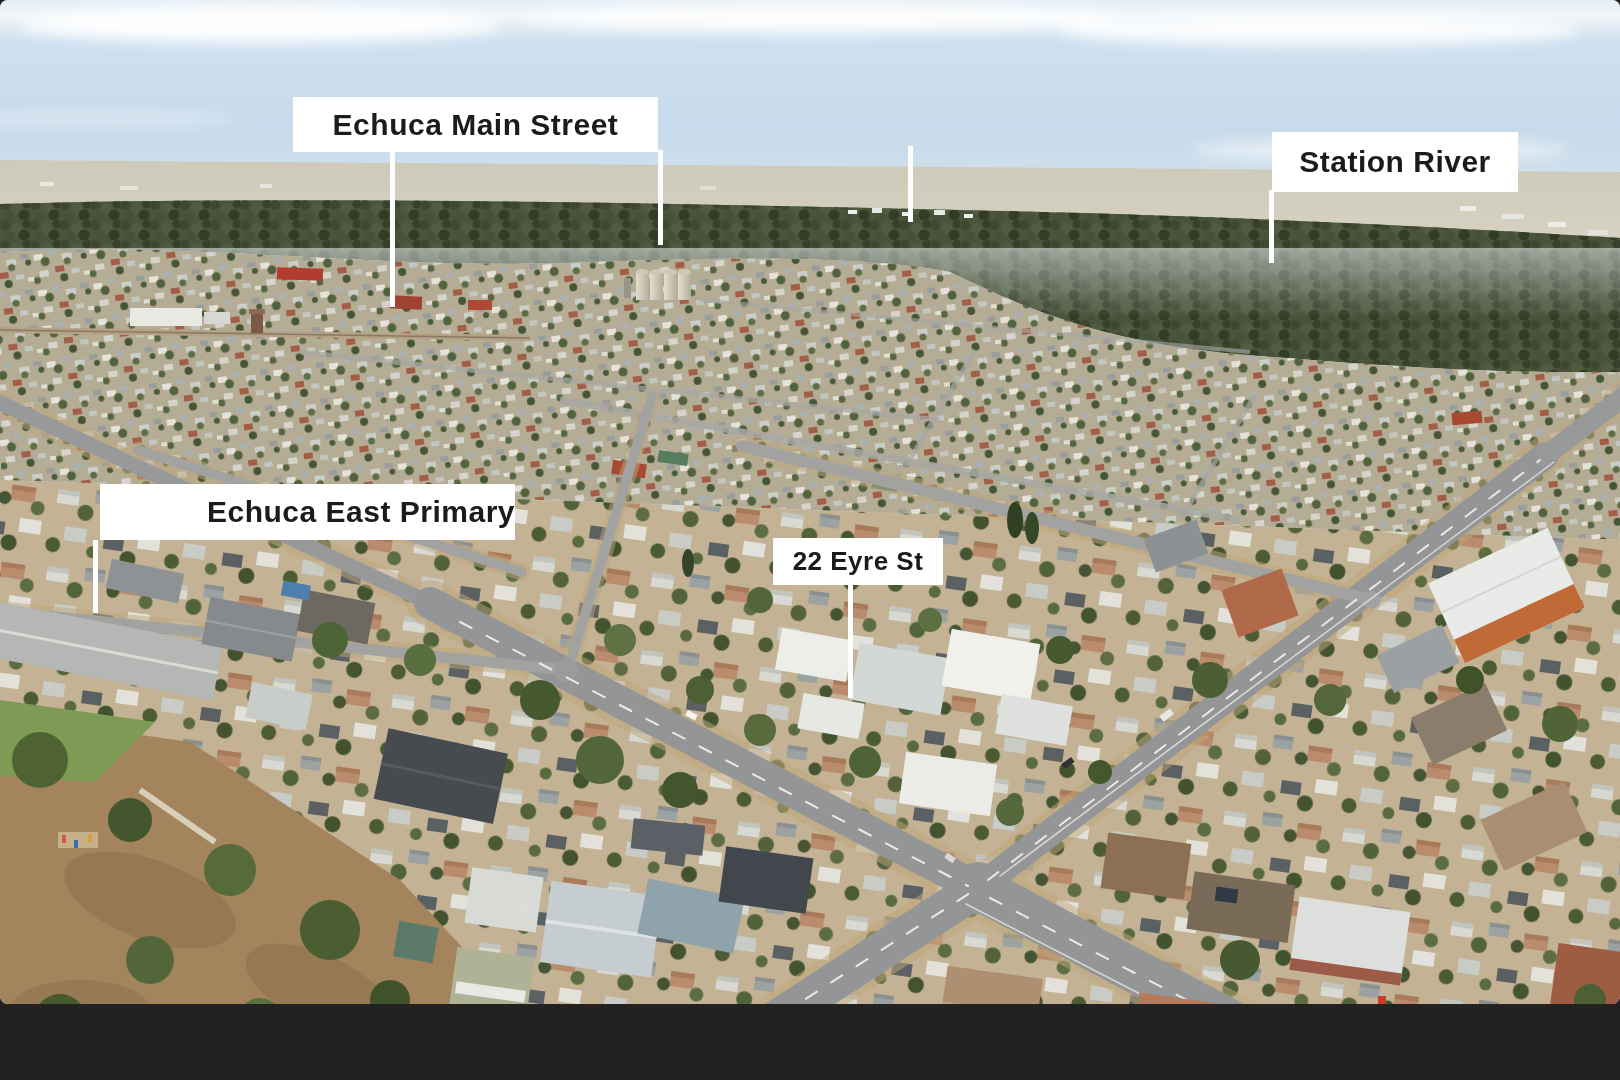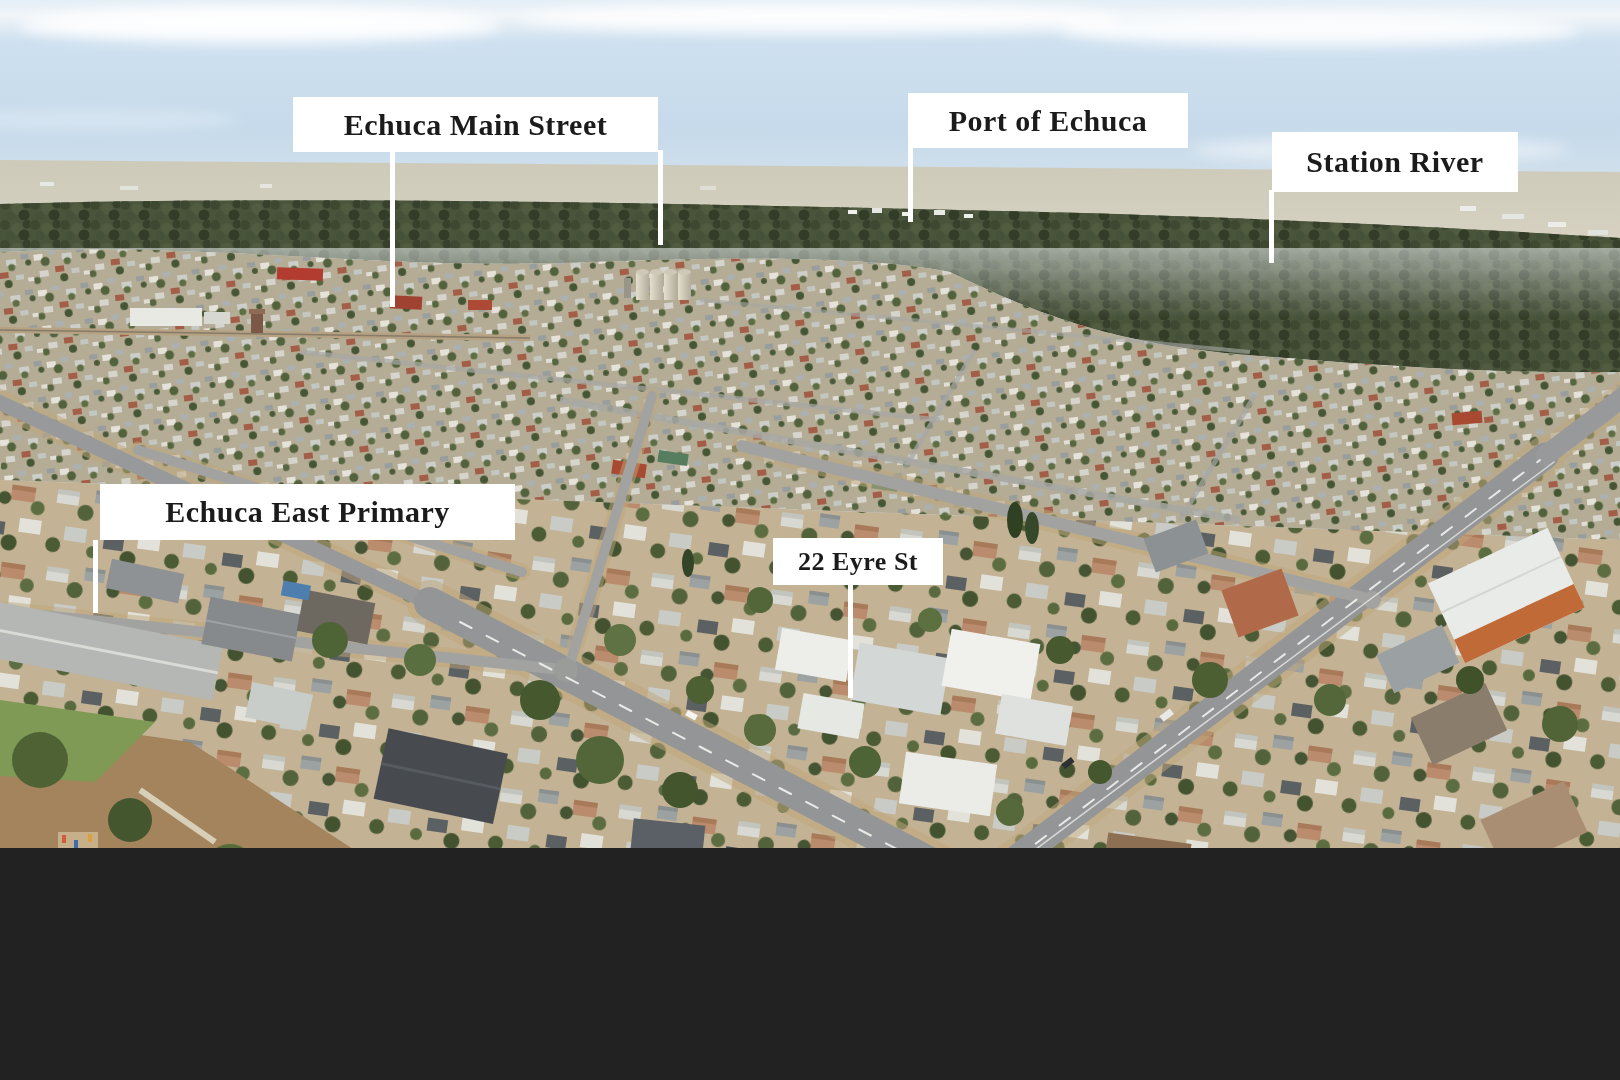--- a/index.html
+++ b/index.html
@@ -1,21 +1,22 @@
 <!DOCTYPE html>
 <html><head>
 <meta charset="utf-8">
 <style>
   html,body{margin:0;padding:0;background:#222;}
   .canvas{
     position:relative;
-    width:1620px;height:848px;
+    width:1620px;height:1004px;
     overflow:hidden;
-    font-family:Liberation Serif, serif;
+    font-family:Liberation Sans, sans-serif;
     background:#cfe0ee;
+    border-radius:8px;
   }
   .scene-svg{position:absolute;left:0;top:0;width:1620px;height:1080px;display:block;}
   .pointer-line{
     position:absolute;
     width:5px;
     background:#ffffff;
     z-index:2;
   }
   .callout{
     position:absolute;
@@ -357,26 +358,23 @@
   <div class="pointer-line" style="left:390px; top:150px; height:157px;"></div>
   <div class="pointer-line" style="left:658px; top:150px; height:95px;"></div>
   <div class="pointer-line" style="left:908px; top:146px; height:76px;"></div>
   <div class="pointer-line" style="left:1269px; top:190px; height:73px;"></div>
   <div class="pointer-line" style="left:93px; top:540px; height:73px;"></div>
   <div class="pointer-line" style="left:848px; top:583px; height:115px;"></div>
 
   <div class="callout fs30" style="left:293px; top:97px;  width:365px; height:55px;">
     <span>Echuca Main Street</span>
   </div>
-  <div class="callout fs30" style="left:908px; top:93px;  width:280px; height:55px;">
-    <span>Port of Echuca</span>
-  </div>
   <div class="callout fs30" style="left:1272px; top:132px; width:246px; height:60px;">
     <span>Station River</span>
   </div>
-  <div class="callout fs30" style="left:100px; top:484px; width:415px; height:56px;">
+  <div class="callout fs30" style="left:100px; top:484px; width:415px; height:56px;justify-content:flex-end;">
     <span>Echuca East Primary</span>
   </div>
   <div class="callout fs26" style="left:773px; top:538px; width:170px; height:47px;">
     <span>22 Eyre St</span>
   </div>
 
 </div>
 
 </body></html>

